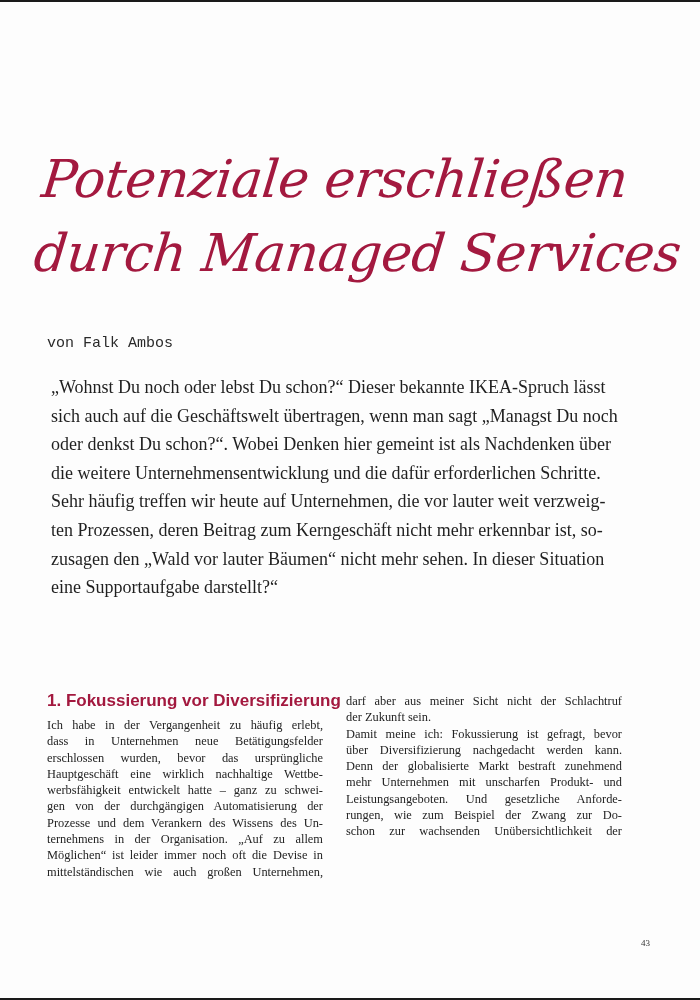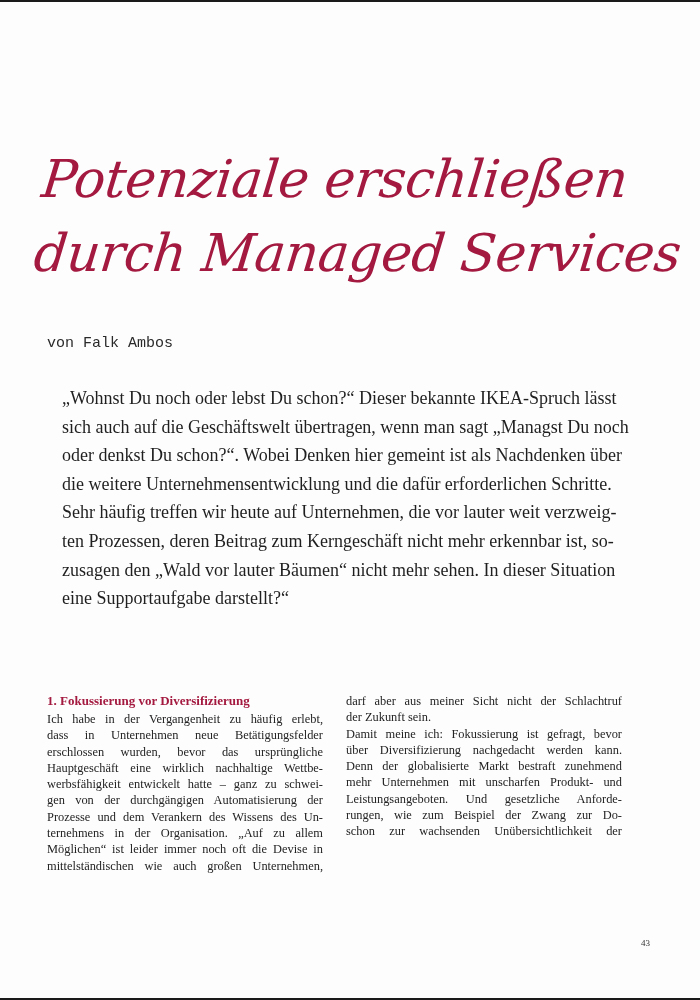--- a/index.html
+++ b/index.html
@@ -49,43 +49,43 @@
       top: 335px;
       font-family: Liberation Mono, monospace;
       font-size: 15px;
       color: #2a2a2a;
     }
     .intro {
       position: absolute;
       left: 47px;
       top: 369px;
       width: 575px;
-      margin: 15px;
+      margin: 4px;
       font-family: "Liberation Serif", serif;
       font-size: 18px;
       line-height: 28.6px;
       color: #1f1f1f;
     }
     .intro span { display: block; white-space: nowrap; }
     .col {
       position: absolute;
       top: 691px;
       width: 276px;
       font-family: "Liberation Serif", serif;
       font-size: 12.4px;
       line-height: 16.3px;
       color: #232323;
     }
     .col.left { left: 47px; }
     .col.right { left: 346px; top: 693px; }
     .section-heading {
-      margin: 0 0 1px 0;
-      font-family: Liberation Serif, serif;
+      margin: 0 0 7px 0;
+      font-family: Liberation Sans, sans-serif;
       font-weight: bold;
-      font-size: 13px;
+      font-size: 17px;
       line-height: 19px;
       color: #a3193f;
       white-space: nowrap;
     }
     .col .line {
       display: block;
       text-align: justify;
       text-align-last: justify;
       white-space: nowrap;
     }

